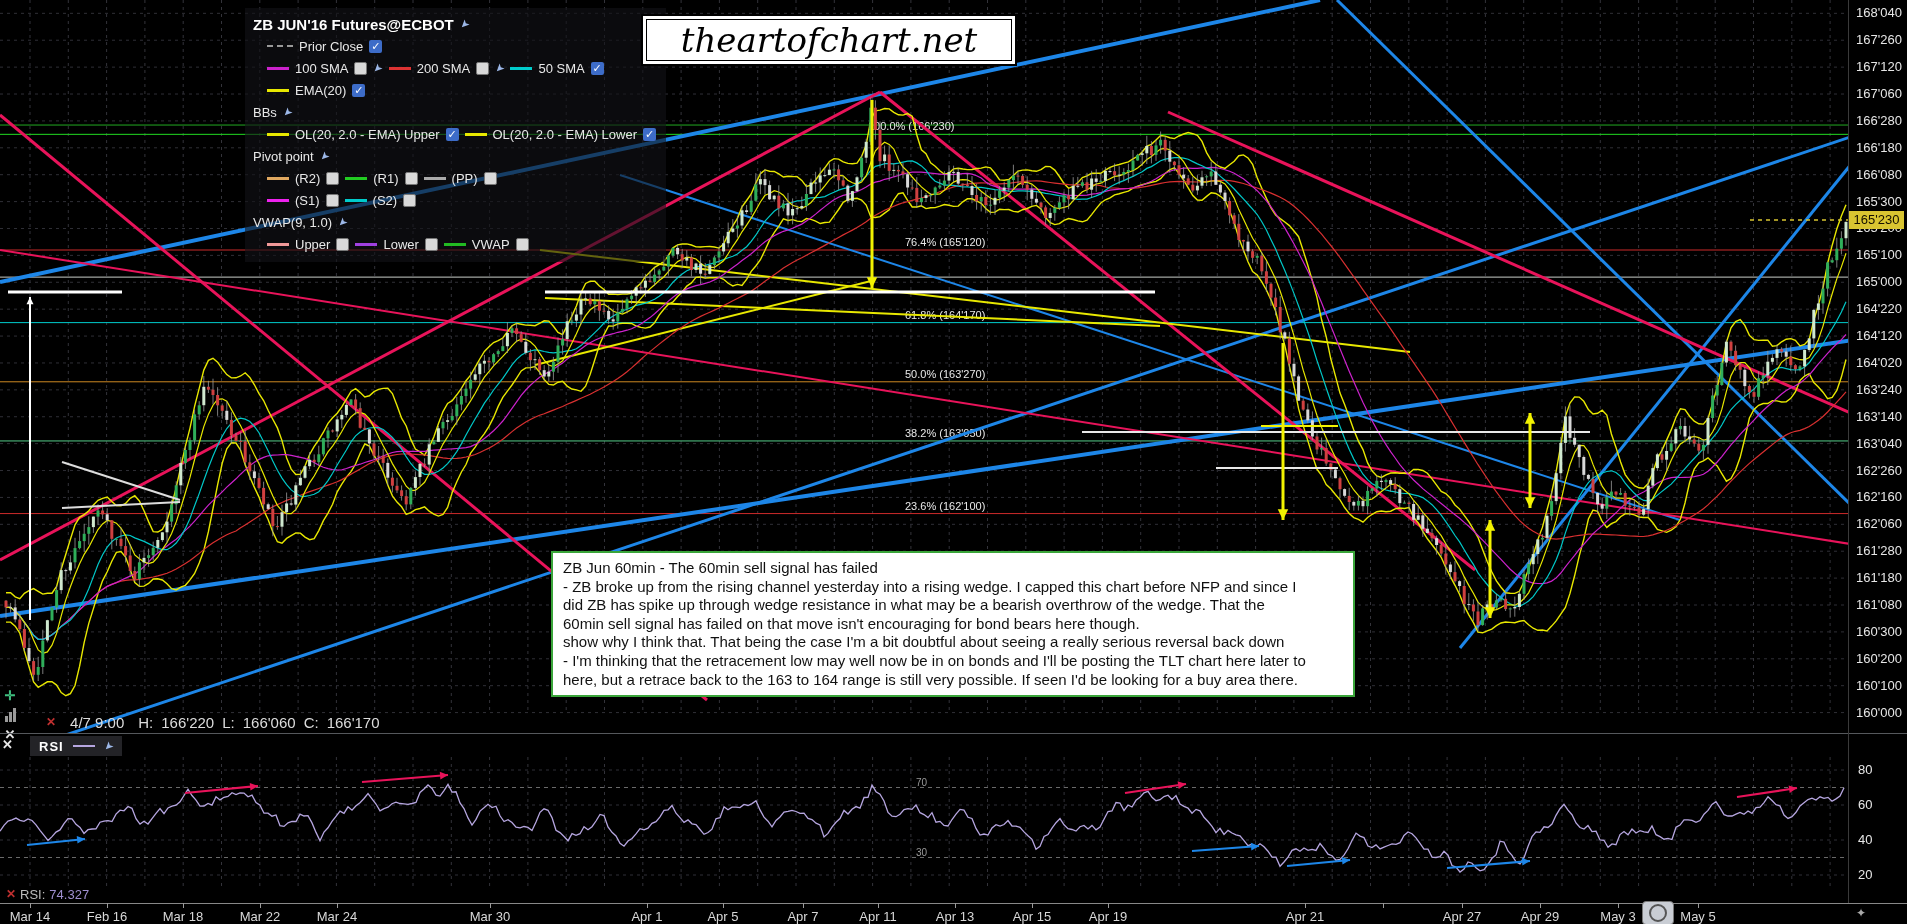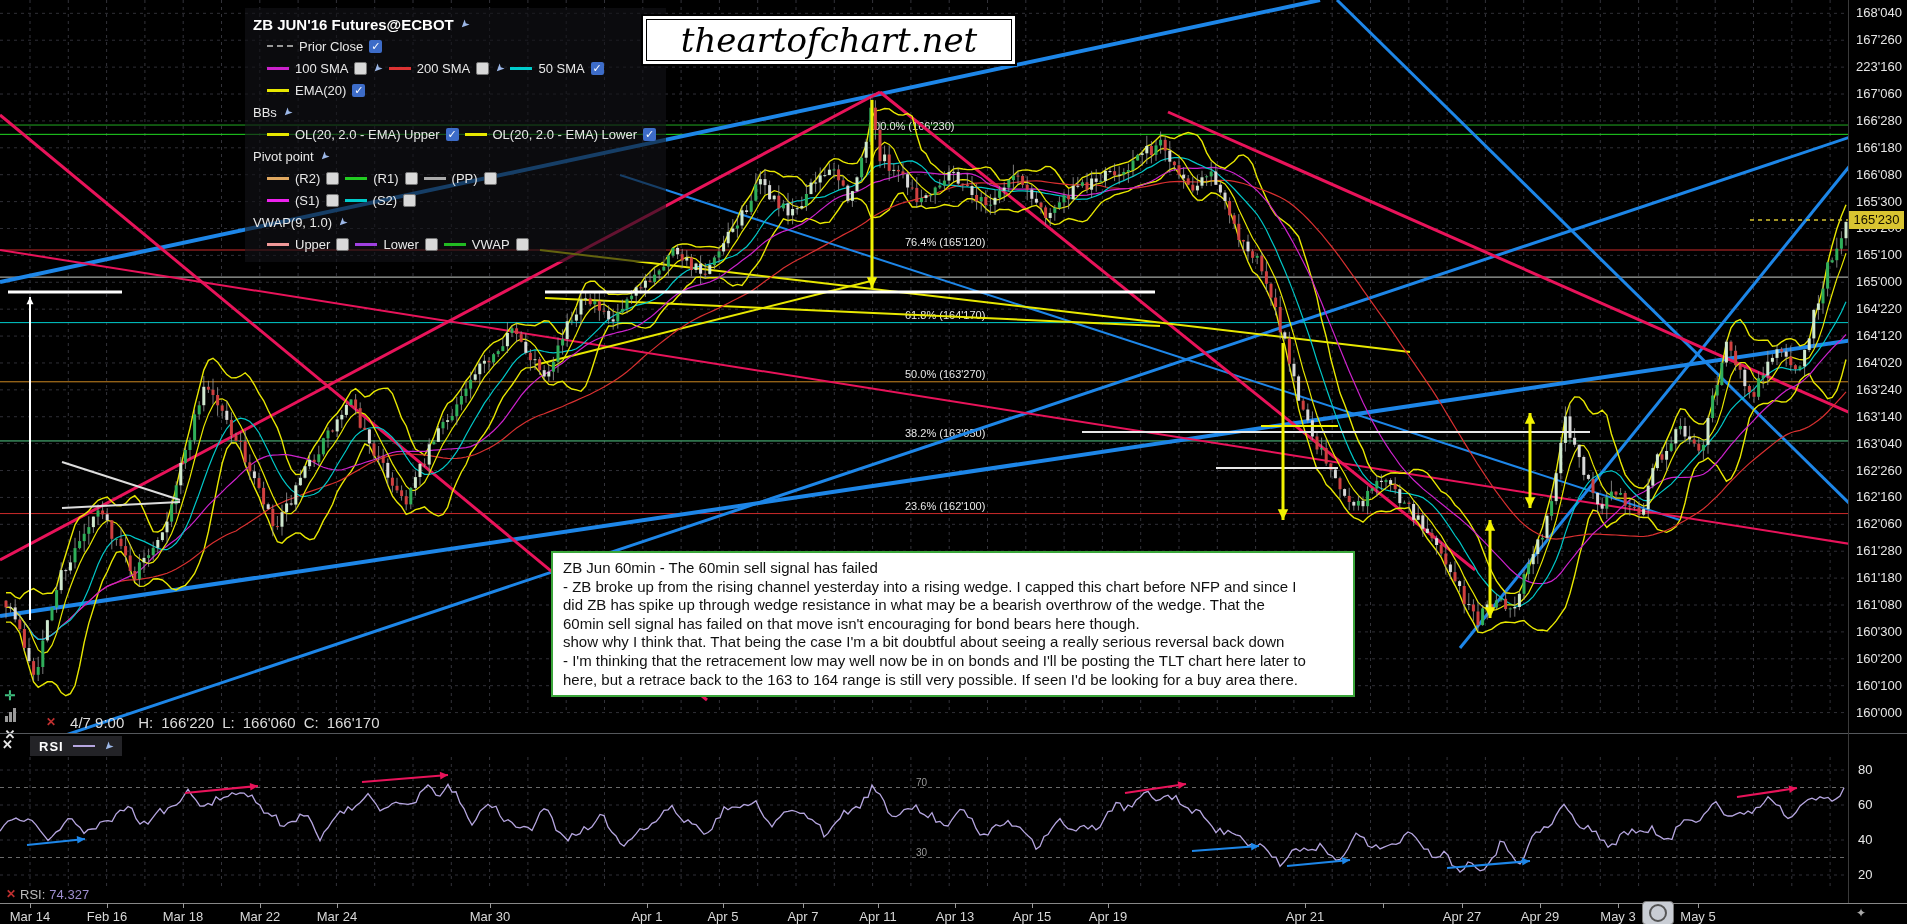--- a/index.html
+++ b/index.html
@@ -821,21 +821,21 @@
   <div id="rsifoot">
     <span class="redx">✕</span>
     <span>RSI:</span>
     <span class="val">74.327</span>
   </div>
 
   <div id="datebar"></div>
   <div id="price-axis">
       <div class="pricelab" style="top: 5.3393px;">168'040</div>
       <div class="pricelab" style="top: 32.233px;">167'260</div>
-      <div class="pricelab" style="top: 59.1268px;">223'160</div>
+      <div class="pricelab" style="top: 59.1268px;">167'120</div>
       <div class="pricelab" style="top: 86.0206px;">167'060</div>
       <div class="pricelab" style="top: 112.914px;">166'280</div>
       <div class="pricelab" style="top: 139.808px;">166'180</div>
       <div class="pricelab" style="top: 166.702px;">166'080</div>
       <div class="pricelab" style="top: 193.596px;">165'300</div>
       <div class="pricelab" style="top: 220.489px;">165'200</div>
       <div class="pricelab" style="top: 247.383px;">165'100</div>
       <div class="pricelab" style="top: 274.277px;">165'000</div>
       <div class="pricelab" style="top: 301.171px;">164'220</div>
       <div class="pricelab" style="top: 328.064px;">164'120</div>

